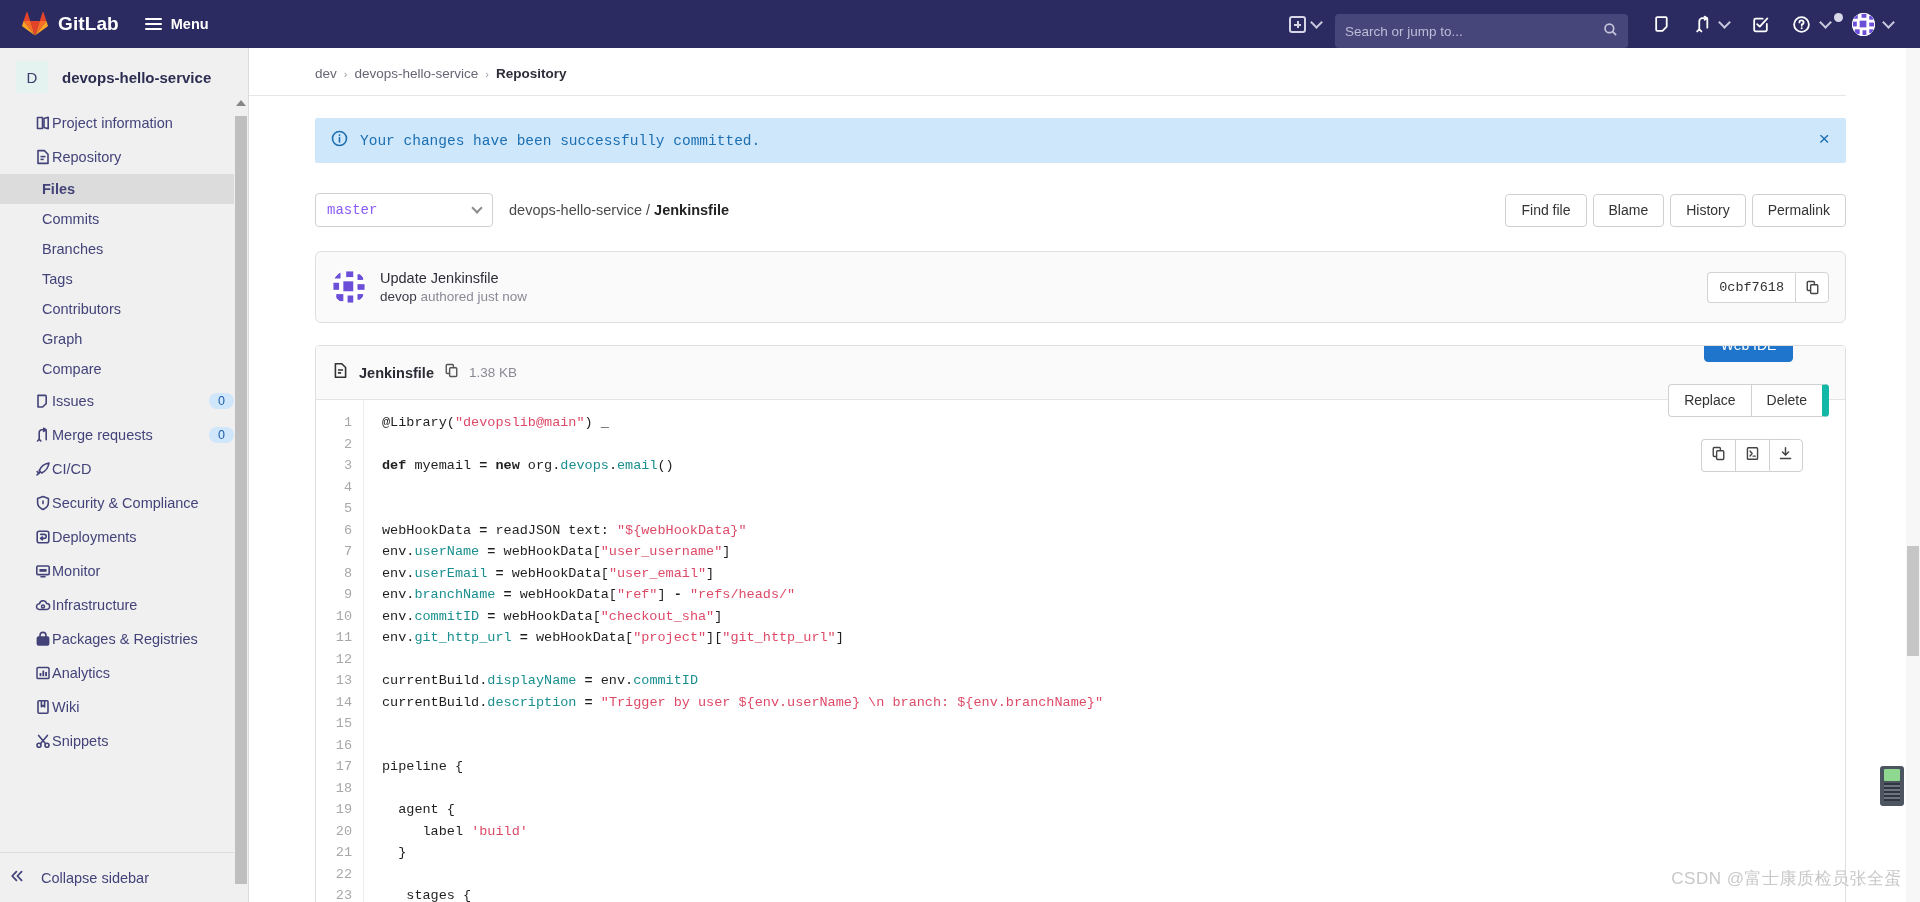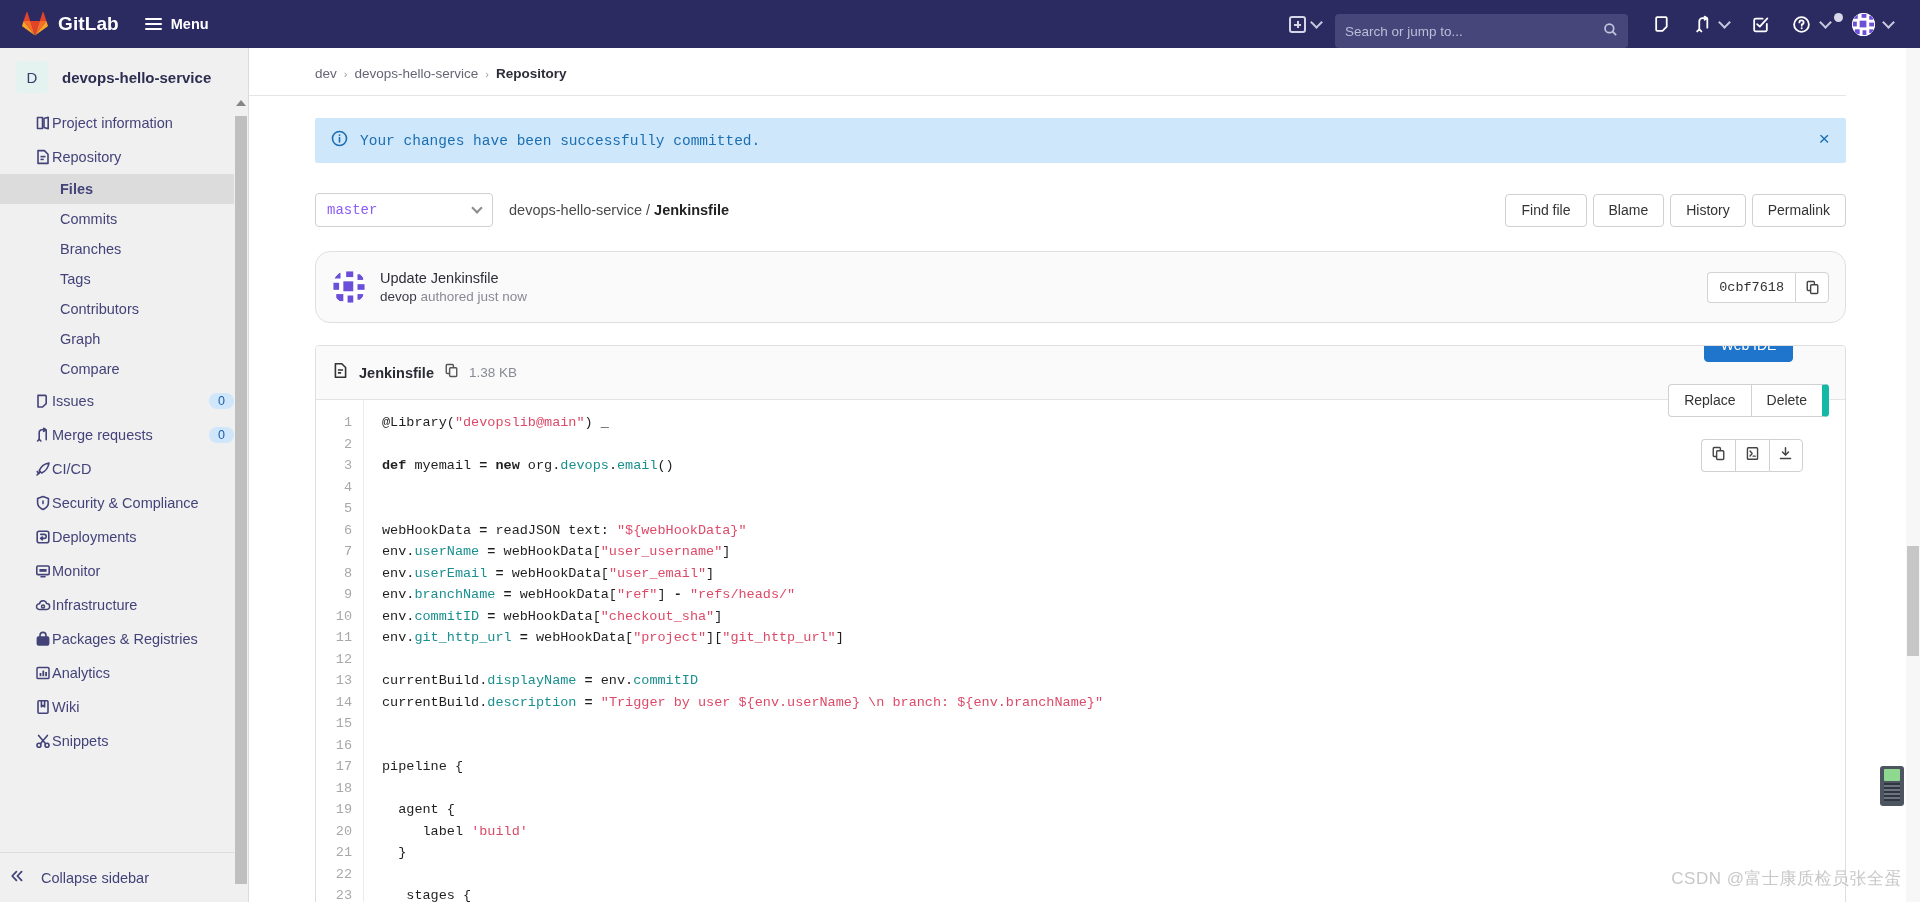--- a/index.html
+++ b/index.html
@@ -65,21 +65,21 @@
   }
   .proj-name { color: #2d2d51; font-size: 15px; font-weight: 600; }
   .nav-scroll { flex: 1; overflow: hidden; padding-bottom: 4px; }
   .nav-item {
     display: flex; align-items: center; gap: 0;
     padding: 8px 14px 8px 34px; cursor: pointer; color: #43437a; font-size: 14.5px;
   }
   .nav-item .nav-ico { width: 18px; height: 18px; flex: 0 0 18px; display: flex; align-items: center; justify-content: center; }
   .nav-item .nav-txt { flex: 1; }
   .sub-item {
-    padding: 7px 14px 7px 60px; font-size: 14.5px; color: #43437a; cursor: pointer;
+    padding: 7px 14px 7px 42px; font-size: 14.5px; color: #43437a; cursor: pointer;
   }
   .sub-item.active { background: #dcdcdc; font-weight: 600; border-radius: 0; }
   .badge-count {
     background: #cfe6fb; color: #1f5fa9; font-size: 12.5px; border-radius: 9px;
     padding: 1px 9px; font-weight: 500;
   }
   .collapse-row {
     display: flex; align-items: center; gap: 16px; padding: 15px 9px;
     color: #43437a; font-size: 14.5px; cursor: pointer; border-top: 1px solid #dcdcdc;
   }
@@ -125,21 +125,21 @@
   .path-line { font-size: 14.5px; color: #4a4a4a; }
   .path-line b { color: #222; font-weight: 700; }
   .head-actions { margin-left: auto; display: flex; gap: 6px; }
   .btn {
     height: 33px; border: 1px solid #d0d0d0; background: #fff; border-radius: 4px;
     padding: 0 15px; font-size: 14px; color: #333; cursor: pointer;
     display: flex; align-items: center; font-family: "Liberation Sans", sans-serif;
   }
 
   .commit-card {
-    margin: 24px 60px 0 66px; border: 1px solid #dfdfdf; border-radius: 15px;
+    margin: 24px 60px 0 66px; border: 1px solid #dfdfdf; border-radius: 6px;
     background: #fafafa; height: 72px; display: flex; align-items: center; padding: 0 16px; gap: 14px;
   }
   .identicon { width: 34px; height: 34px; border-radius: 50%; overflow: hidden; flex: 0 0 34px; }
   .commit-title { font-size: 14.5px; color: #2d2d3a; margin-bottom: 3px; }
   .commit-sub { font-size: 13.5px; color: #8a8a96; }
   .commit-sub b { color: #3a3a48; font-weight: 400; }
   .sha-group { margin-left: auto; display: flex; }
   .sha-box {
     border: 1px solid #d3d3d3; border-right: none; border-radius: 4px 0 0 4px;
     height: 31px; display: flex; align-items: center; padding: 0 11px;

